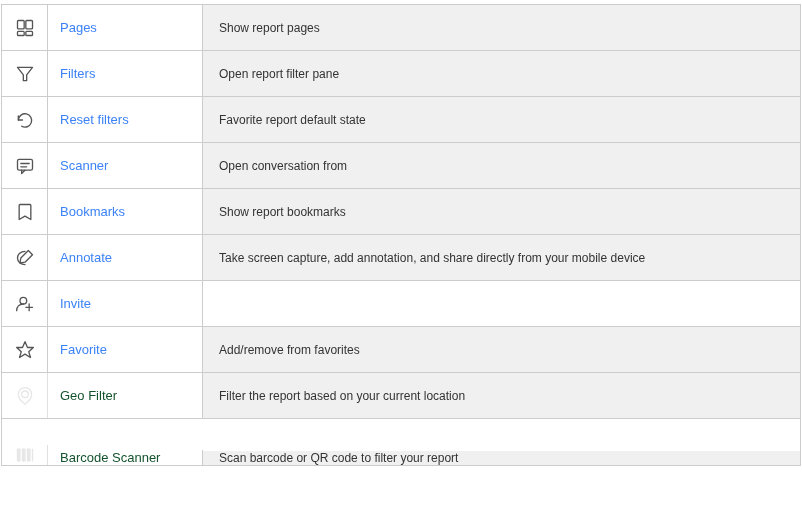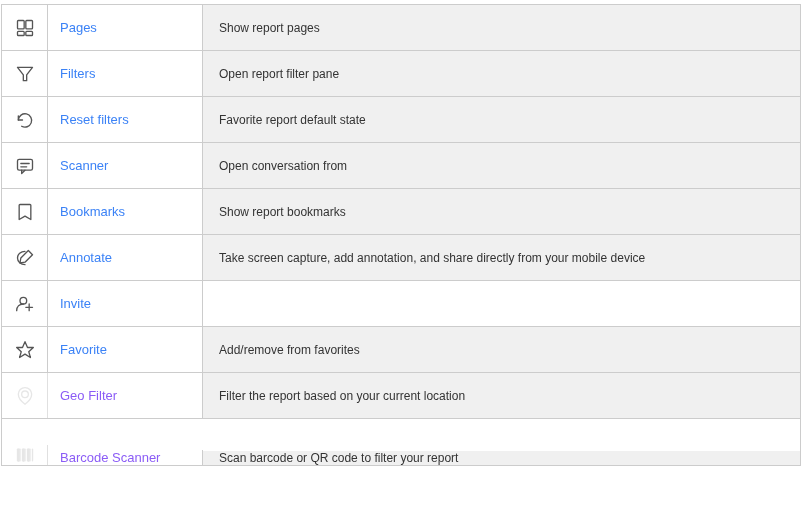--- a/index.html
+++ b/index.html
@@ -38,21 +38,21 @@
       width: 155px;
       min-width: 155px;
       display: flex;
       align-items: center;
       padding: 0 12px;
       border-right: 1px solid #ccc;
       color: #3b82f6;
       font-size: 13px;
     }
     .label-cell.disabled {
-      color: #8b5cf6;
+      color: #14532d;
     }
     .icon-cell.disabled svg,
     .icon-cell.disabled {
       color: #bbb;
       opacity: 0.6;
     }
     .desc-cell {
       flex: 1;
       display: flex;
       align-items: center;

